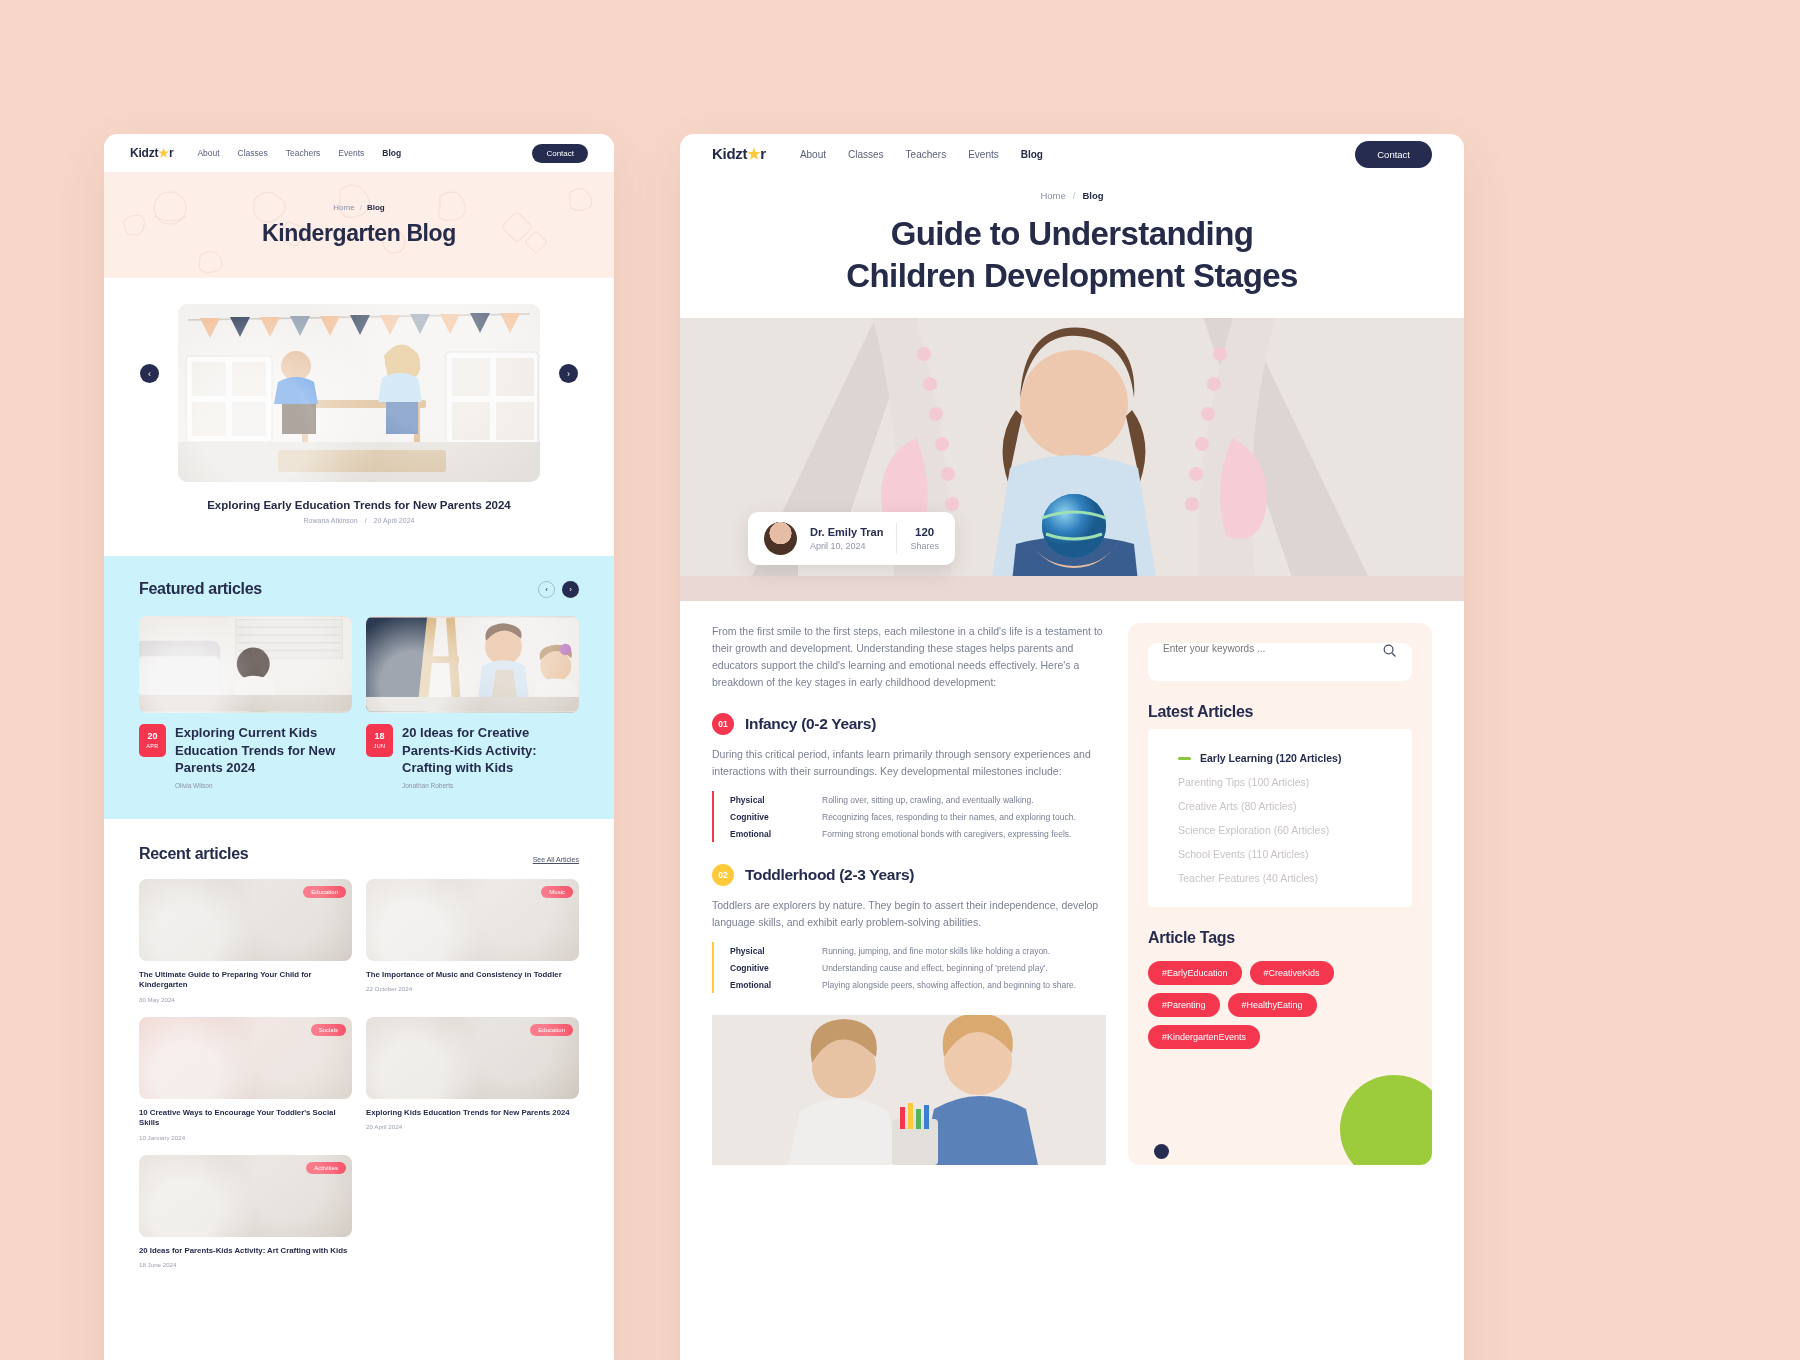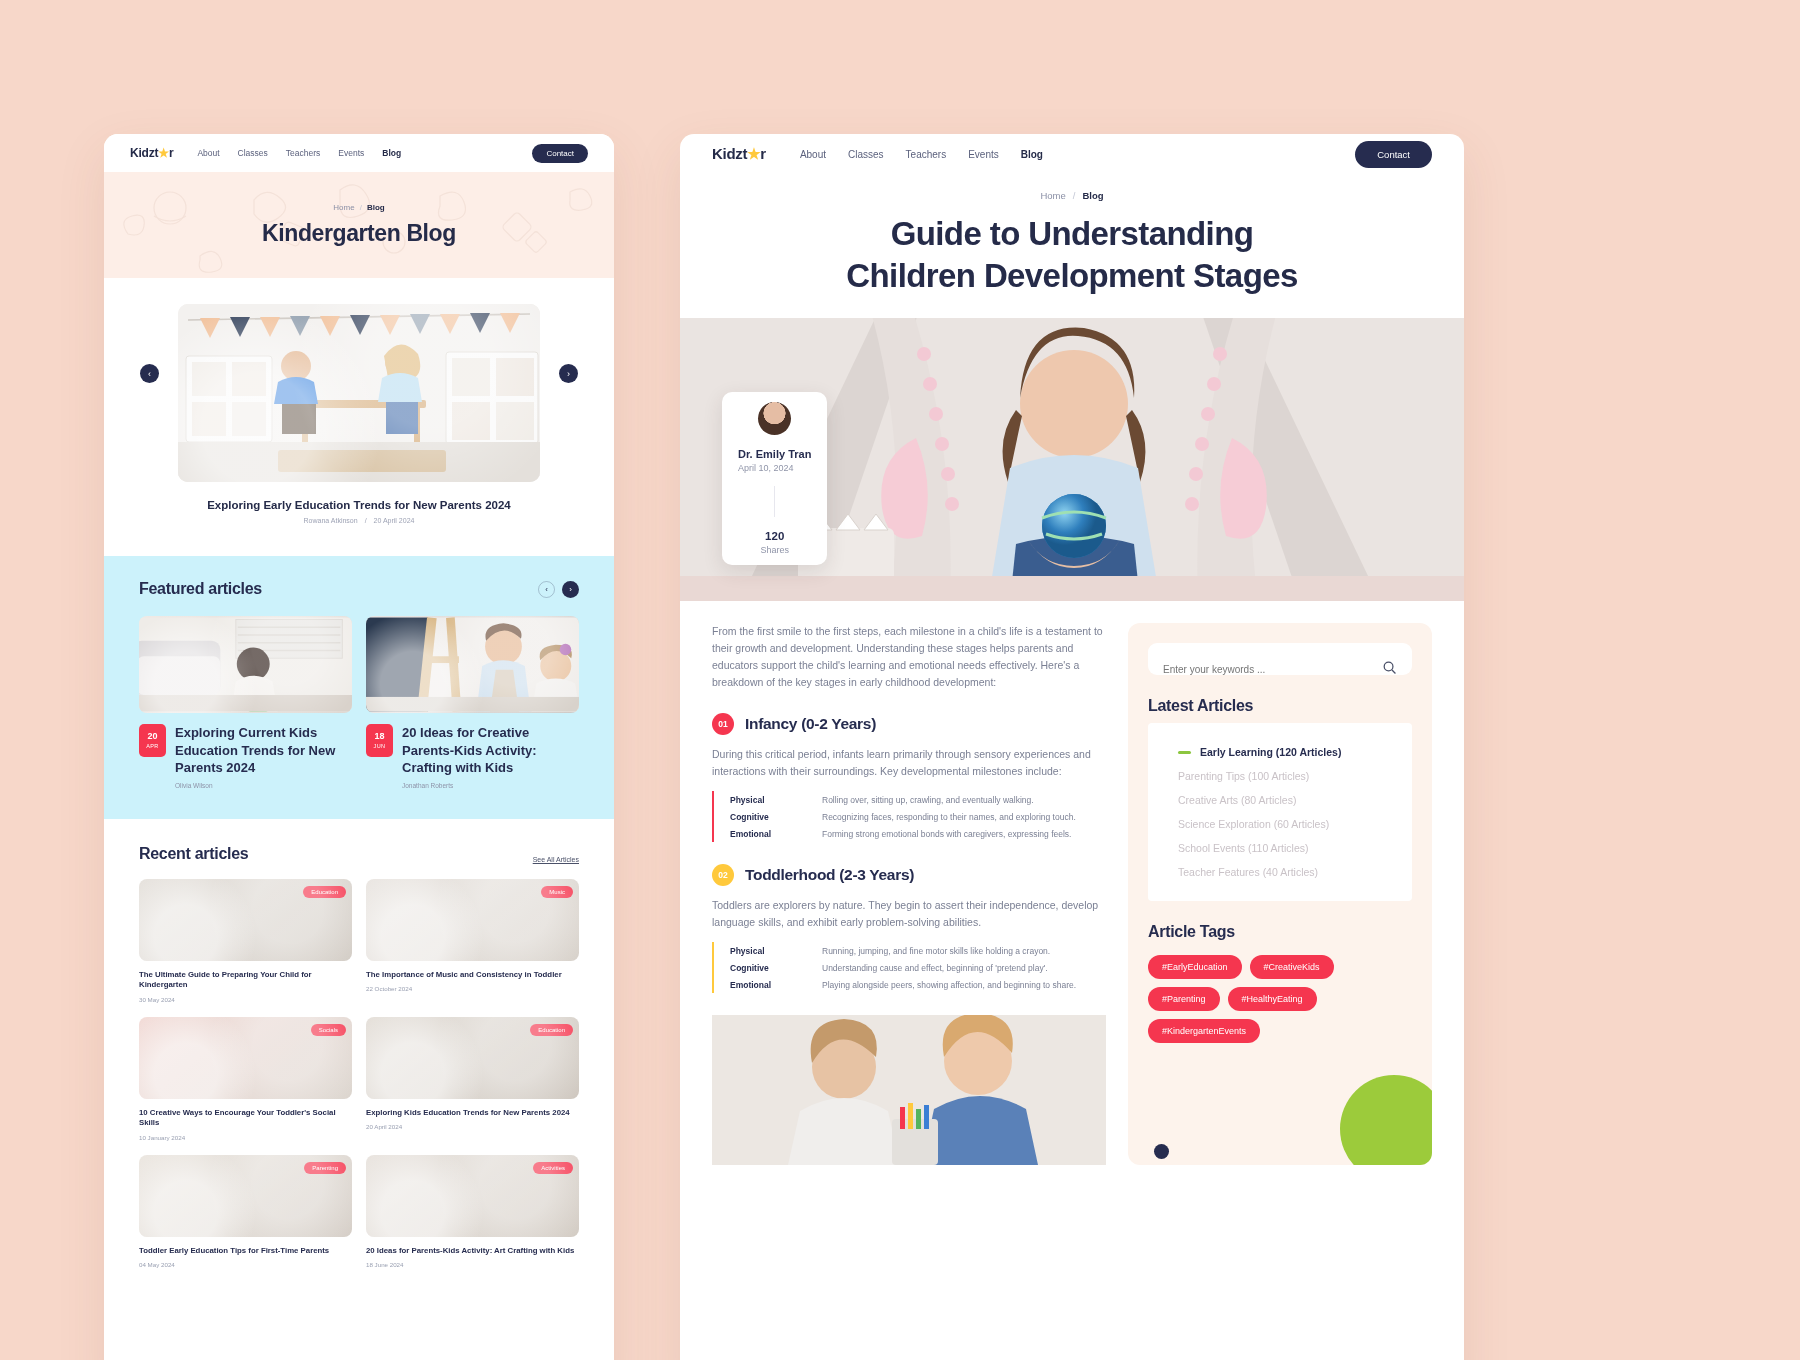--- a/index.html
+++ b/index.html
@@ -101,23 +101,23 @@
   .r-crumb{font-size:9.5px;color:#8b90a6;}
   .r-crumb b{color:#252b49;} .r-crumb .sep{color:#c2c6d4;margin:0 7px;}
   .r-title{font-size:33px;line-height:1.26;font-weight:700;color:#252b49;
     margin-top:12px;letter-spacing:-.6px;}
   .r-hero{ height:283px; position:relative; overflow:hidden;
     background:linear-gradient(160deg,#e7e2e0 0%,#dfd6d6 40%,#e9dede 100%);}
   .teepee{position:absolute;left:40px;top:-10px;width:300px;height:320px;
     background:#ded9d6;transform:rotate(-4deg);border-radius:8px;}
   .teepee2{position:absolute;right:20px;top:-20px;width:260px;height:330px;
     background:#dcd4d2;transform:rotate(3deg);border-radius:8px;}
-  .author-card{position:absolute;left:42px;bottom:36px;background:#fff;border-radius:10px;
+  .author-card{position:absolute;left:68px;bottom:36px;background:#fff;border-radius:10px;
     padding:10px 16px;display:flex;align-items:center;gap:13px;
-    box-shadow:0 6px 20px rgba(60,40,40,.12);flex-direction:column;}
+    box-shadow:0 6px 20px rgba(60,40,40,.12);}
   .avatar{width:33px;height:33px;border-radius:50%;
     background:radial-gradient(circle at 50% 34%,#e5bda4 0 40%,#4a3227 41%);flex:none;}
   .author-name{font-size:11px;font-weight:700;color:#262c4f;}
   .author-date{font-size:9px;color:#9095a9;margin-top:3px;}
   .author-div{width:1px;height:31px;background:#e7e7ee;}
   .shares-n{font-size:11.5px;font-weight:700;color:#262c4f;text-align:center;}
   .shares-l{font-size:9px;color:#9095a9;margin-top:3px;text-align:center;}
 
   .r-body{display:flex; gap:22px; padding:22px 32px 0;}
   .r-article{ width:394px; }
@@ -130,21 +130,21 @@
   .stage-p{font-size:10.5px;line-height:1.62;color:#7b8094;margin-top:11px;}
   .miles{ margin-top:11px; border-left:2.5px solid #f5364f; padding-left:16px;}
   .miles.y{ border-left-color:#ffc93c;}
   .mile{display:flex;gap:10px;padding:3.5px 0;}
   .mile .k{font-size:8.5px;font-weight:700;color:#262c4f;width:64px;flex:none;}
   .mile .v{font-size:8.5px;color:#7b8094;padding-left:18px;}
   .r-photo2{width:100%;height:150px;border-radius:10px;margin-top:22px;
     background:linear-gradient(120deg,#e9e4e0,#dcd3cf);}
 
   .r-side{ width:304px; background:#fdf3ec; border-radius:12px; padding:20px; }
-  .search-box{background:#fff;border-radius:9px;height:32px;display:flex;align-items:flex-end;
+  .search-box{background:#fff;border-radius:9px;height:38px;display:flex;align-items:flex-start;
     padding:0 15px;}
   .search-box input{border:0;outline:0;font-size:10px;color:#9095a9;flex:1;
     font-family:"Liberation Sans",sans-serif;background:transparent;}
   .side-h{font-size:16px;font-weight:700;color:#262c4f;margin-top:22px;letter-spacing:-.3px;}
   .la-item{padding:14px 0;border-bottom:1px solid #f0e3da;}
   .la-item:last-child{border-bottom:0;}
   .la-item h4{font-size:11px;font-weight:700;color:#262c4f;line-height:1.38;}
   .la-item .dt{font-size:9px;color:#9aa0b2;margin-top:6px;}
   .cat-box{background:#fff;border-radius:4px;padding:17px 30px;margin-top:8px;}
   .cat{display:flex;align-items:center;gap:9px;padding:6px 0;font-size:10.5px;color:#c9c2c7;}
@@ -352,27 +352,20 @@
           </div>
           <h4>10 Creative Ways to Encourage Your Toddler's Social Skills</h4>
           <div class="dt">10 January 2024</div>
         </div>
         <div class="rec-card">
           <div class="rec-img photo" style="background:linear-gradient(140deg,#e6e1db,#cfc8c0)">
             <span class="badge">Education</span>
           </div>
           <h4>Exploring Kids Education Trends for New Parents 2024</h4>
           <div class="dt">20 April 2024</div>
-        </div>
-        <div class="rec-card">
-          <div class="rec-img photo" style="background:linear-gradient(140deg,#ece7e1,#d6cfc8)">
-            <span class="badge">Parenting</span>
-          </div>
-          <h4>Toddler Early Education Tips for First-Time Parents</h4>
-          <div class="dt">04 May 2024</div>
         </div>
         <div class="rec-card">
           <div class="rec-img photo" style="background:linear-gradient(140deg,#eae5e0,#d3ccc4)">
             <span class="badge">Activities</span>
           </div>
           <h4>20 Ideas for Parents-Kids Activity: Art Crafting with Kids</h4>
           <div class="dt">18 June 2024</div>
         </div>
       </div>
     </div>

